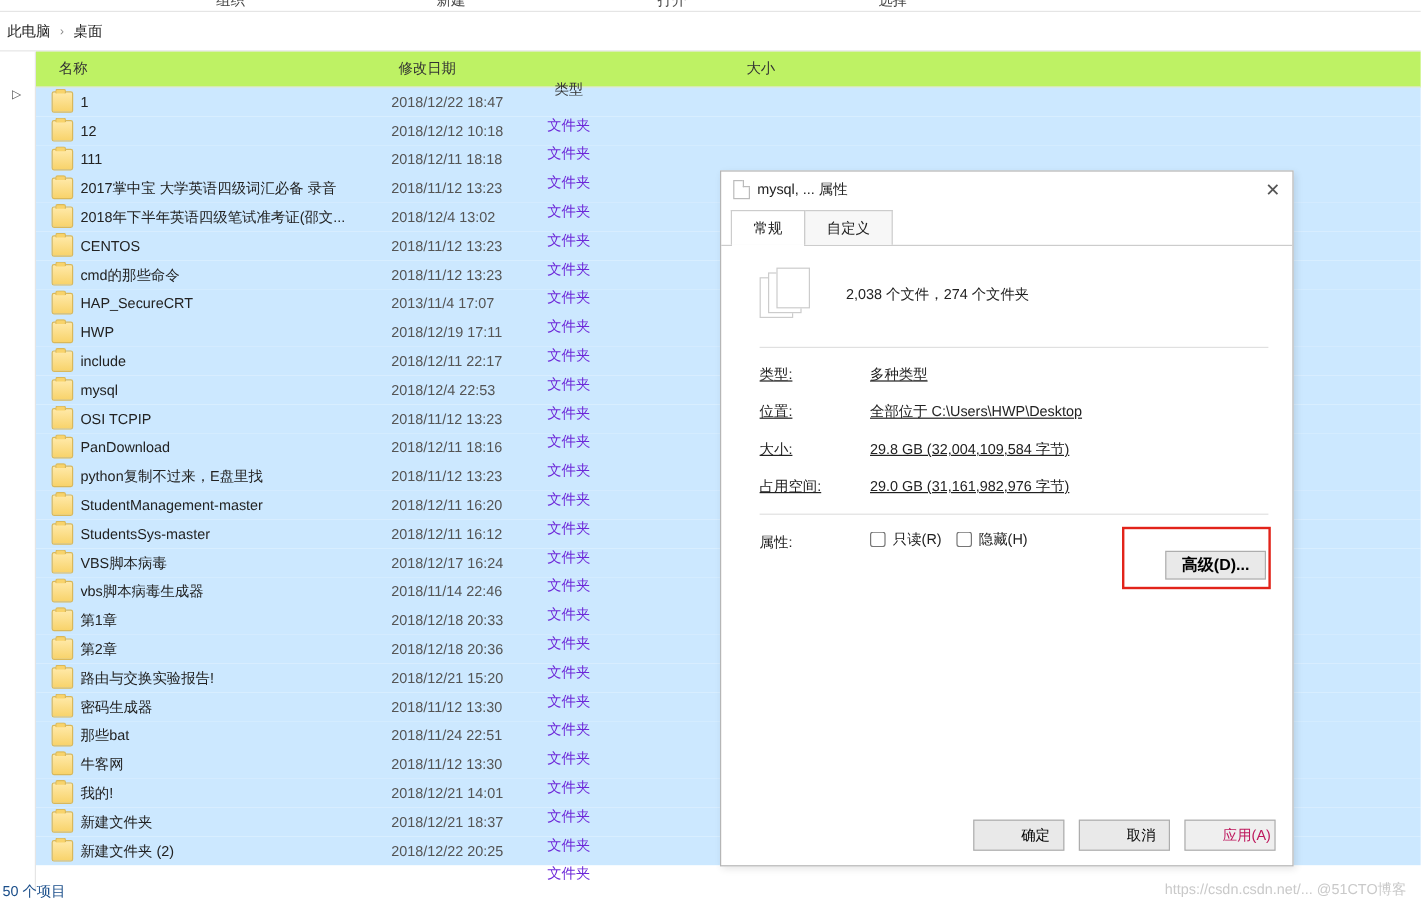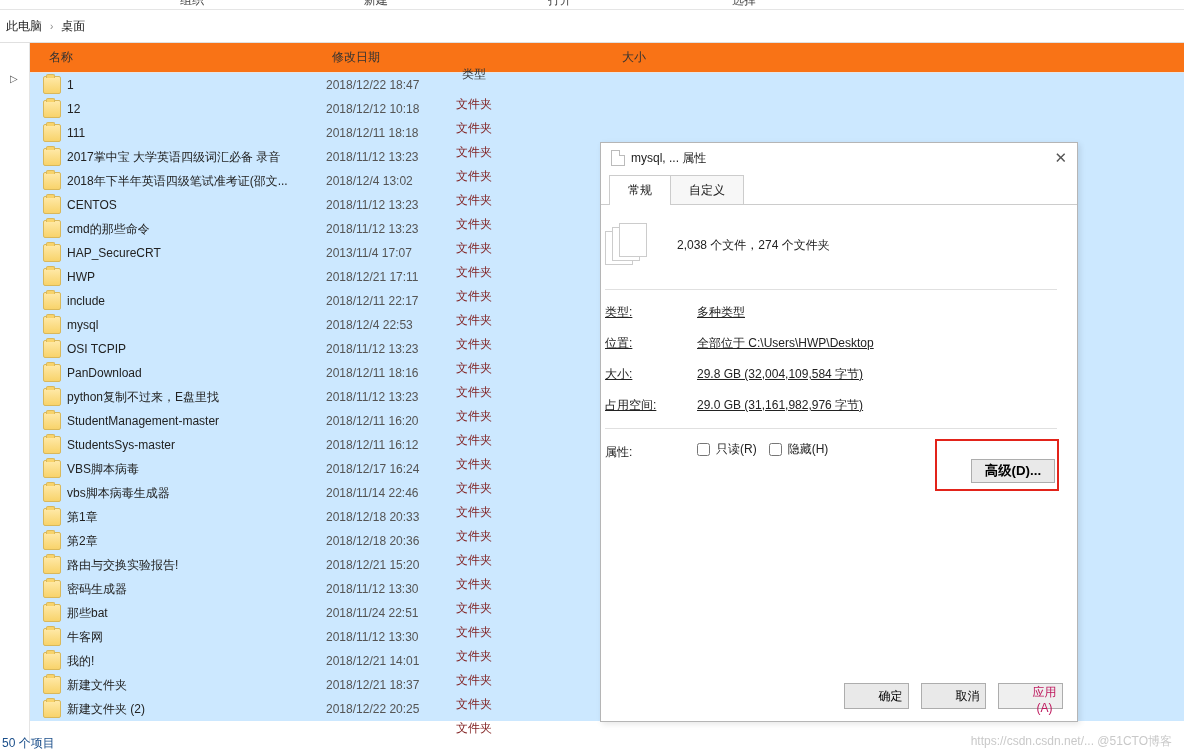--- a/index.html
+++ b/index.html
@@ -5,67 +5,67 @@
   * { box-sizing: border-box; margin: 0; padding: 0; }
   body { font-family: "Microsoft YaHei", "Segoe UI", Tahoma, sans-serif; font-size: 12px; color: #222; background: #fff; width: 1184px; height: 756px; overflow: hidden; position: relative; }
   .ribbon { height: 10px; border-bottom: 1px solid #e5e5e5; display: flex; align-items: flex-end; padding-left: 180px; gap: 160px; color: #444; }
   .ribbon span { font-size: 12px; }
   .breadcrumb { display: flex; align-items: center; padding: 8px 10px 7px 6px; border-bottom: 1px solid #e0e0e0; gap: 8px; }
   .chevron { color: #888; font-size: 10px; }
   .file-area { display: flex; height: 700px; }
   .side-col { width: 30px; border-right: 1px solid #e5e5e5; background: #fff; position: relative; }
   .side-tri { position: absolute; left: 10px; top: 30px; font-size: 10px; color: #555; }
   .list { flex: 1; position: relative; }
-  .header-row { display: flex; align-items: center; height: 30px; border-bottom: 1px solid #e5e5e5; background: #f97316; padding-left: 13px; }
+  .header-row { display: flex; align-items: center; height: 30px; border-bottom: 1px solid #e5e5e5; background: #bef264; padding-left: 13px; }
   .header-row .col { padding: 0 6px; color: #333; font-size: 12px; }
   .col-name   { width: 283px; }
   .col-date   { width: 130px; }
   .col-type   { width: 160px; margin-top: 33px; }
   .col-size   { width: 80px; }
   .rows { }
   .row { display: flex; align-items: center; height: 24px; padding-left: 13px; background: #d1e8ff00; }
   .row.sel { background: #cce8ff; }
   .row .icon { width: 18px; height: 18px; margin-right: 6px; display:inline-block; background: linear-gradient(#ffe9a8,#f8d36b); border:1px solid #d9b85a; border-radius:2px; position:relative;}
   .row .icon::before{content:"";position:absolute;left:2px;top:-3px;width:7px;height:3px;background:#f8d36b;border:1px solid #d9b85a;border-bottom:none;border-radius:2px 2px 0 0;}
   .row .name { width: 259px; overflow: hidden; text-overflow: ellipsis; white-space: nowrap; padding-right:6px;}
   .row .date { width: 130px; color: #545454; }
-  .row .type { width: 120px; color: #7f1d1d; margin-top: 39px; }
+  .row .type { width: 120px; color: #6d28d9; margin-top: 39px; }
   .status { position:absolute; bottom:4px; left:2px; font-size:12px; color:#1a4e8a;}
   .watermark{position:absolute;right:12px;bottom:6px;color:#c9c9c9;font-size:12px;}
 
   
   .dialog { position: absolute; left: 600px; top: 142px; width: 478px; height: 580px; background: #fff; border: 1px solid #b5b5b5; box-shadow: 2px 2px 6px rgba(0,0,0,.1);}
   .titlebar { display: flex; align-items: center; justify-content: space-between; padding: 5px 10px 5px 10px; height: 30px;}
   .titlebar .t-left{display:flex;align-items:center;gap:6px;}
   .doc-icon{width:14px;height:16px;border:1px solid #bbb;background:#fff;position:relative;}
   .doc-icon::after{content:"";position:absolute;right:-1px;top:-1px;width:5px;height:5px;border-left:1px solid #bbb;border-bottom:1px solid #bbb;background:#fff;}
   .close-x{ font-size:15px; color:#555; cursor:default;}
   .tabs { display:flex; border-bottom:1px solid #ccc; padding-left:8px; gap:0; margin-top:2px;}
   .tab { padding:6px 18px 5px; border:1px solid #ccc; border-bottom:none; background:#f7f7f7; position:relative; margin-right:-1px;}
   .tab.active{ background:#fff; z-index:2;}
   .tab.active::after{content:"";position:absolute;left:0;right:0;bottom:-1px;height:1px;background:#fff;}
-  .dlg-body{ padding:18px 20px 0 4px; }
+  .dlg-body{ padding:18px 20px 0 32px; }
   .summary{ display:flex; align-items:center; gap:28px; margin-bottom:22px;}
   .stack-icon{ width:44px; height:44px; position:relative;}
   .stack-icon .pg{position:absolute;width:28px;height:34px;border:1px solid #ccc;background:#fff;}
   .stack-icon .pg.a{left:0;top:8px;}
   .stack-icon .pg.b{left:7px;top:4px;}
   .stack-icon .pg.c{left:14px;top:0;}
   .kv{ display:flex; margin:14px 0;text-decoration:underline;}
   .kv .k{ width:92px;}
   .hr{border:none;border-top:1px solid #e0e0e0;margin:6px 0 6px;}
   .attr-row{display:flex;align-items:flex-start;margin-top:12px;}
   .attr-row .k{width:92px;padding-top:3px;}
   .attrs{display:flex;flex-direction:row;gap:12px;}
   .cb{display:flex;align-items:center;gap:6px;}
   .cb input{width:13px;height:13px;}
   .adv-btn{ position:absolute; width:84px; height:24px; border:1px solid #adadad; background:#e9e9e9;font-weight:bold; }
   .red-box{ position:absolute; border:2px solid #e2231a; }
   .dlg-buttons{position:absolute;bottom:12px;right:14px;display:flex;gap:12px;}
-  .dlg-buttons button{width:65px;height:26px;border:1px solid #adadad;background:#e9e9e9;font-family:inherit;font-size:12px;padding-left:28px;}
+  .dlg-buttons button{width:76px;height:26px;border:1px solid #adadad;background:#e9e9e9;font-family:inherit;font-size:12px;padding-left:28px;}
   .dlg-buttons button.disabled{color:#be185d;background:#efefef;}
 </style>
 </head>
 <body>
 
 <div class="ribbon">
   <span>组织</span>
   <span>新建</span>
   <span>打开</span>
   <span>选择</span>
@@ -133,21 +133,21 @@
         </div>
         <div class="row sel">
           <span class="icon"></span>
           <span class="name">HAP_SecureCRT</span>
           <span class="date">2013/11/4 17:07</span>
           <span class="type">文件夹</span>
         </div>
         <div class="row sel">
           <span class="icon"></span>
           <span class="name">HWP</span>
-          <span class="date">2018/12/21 17:11</span>
+          <span class="date">2018/12/19 17:11</span>
           <span class="type">文件夹</span>
         </div>
         <div class="row sel">
           <span class="icon"></span>
           <span class="name">include</span>
           <span class="date">2018/12/11 22:17</span>
           <span class="type">文件夹</span>
         </div>
         <div class="row sel">
           <span class="icon"></span>

